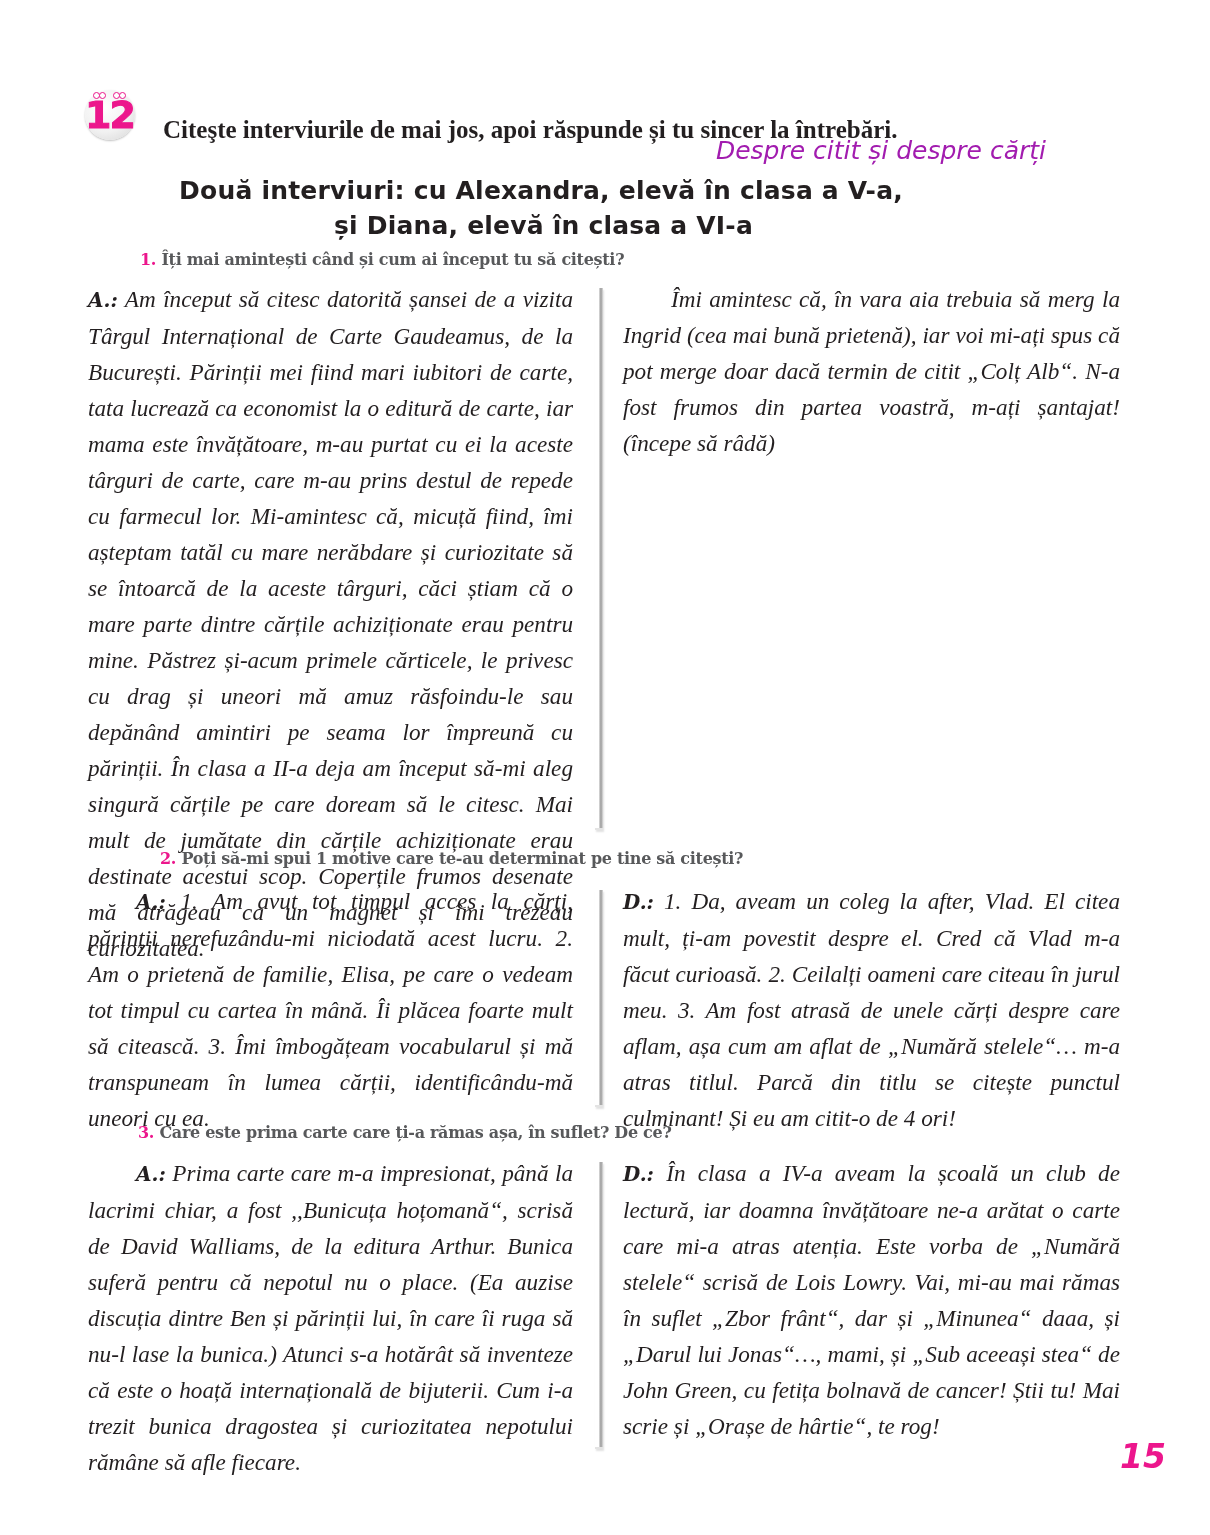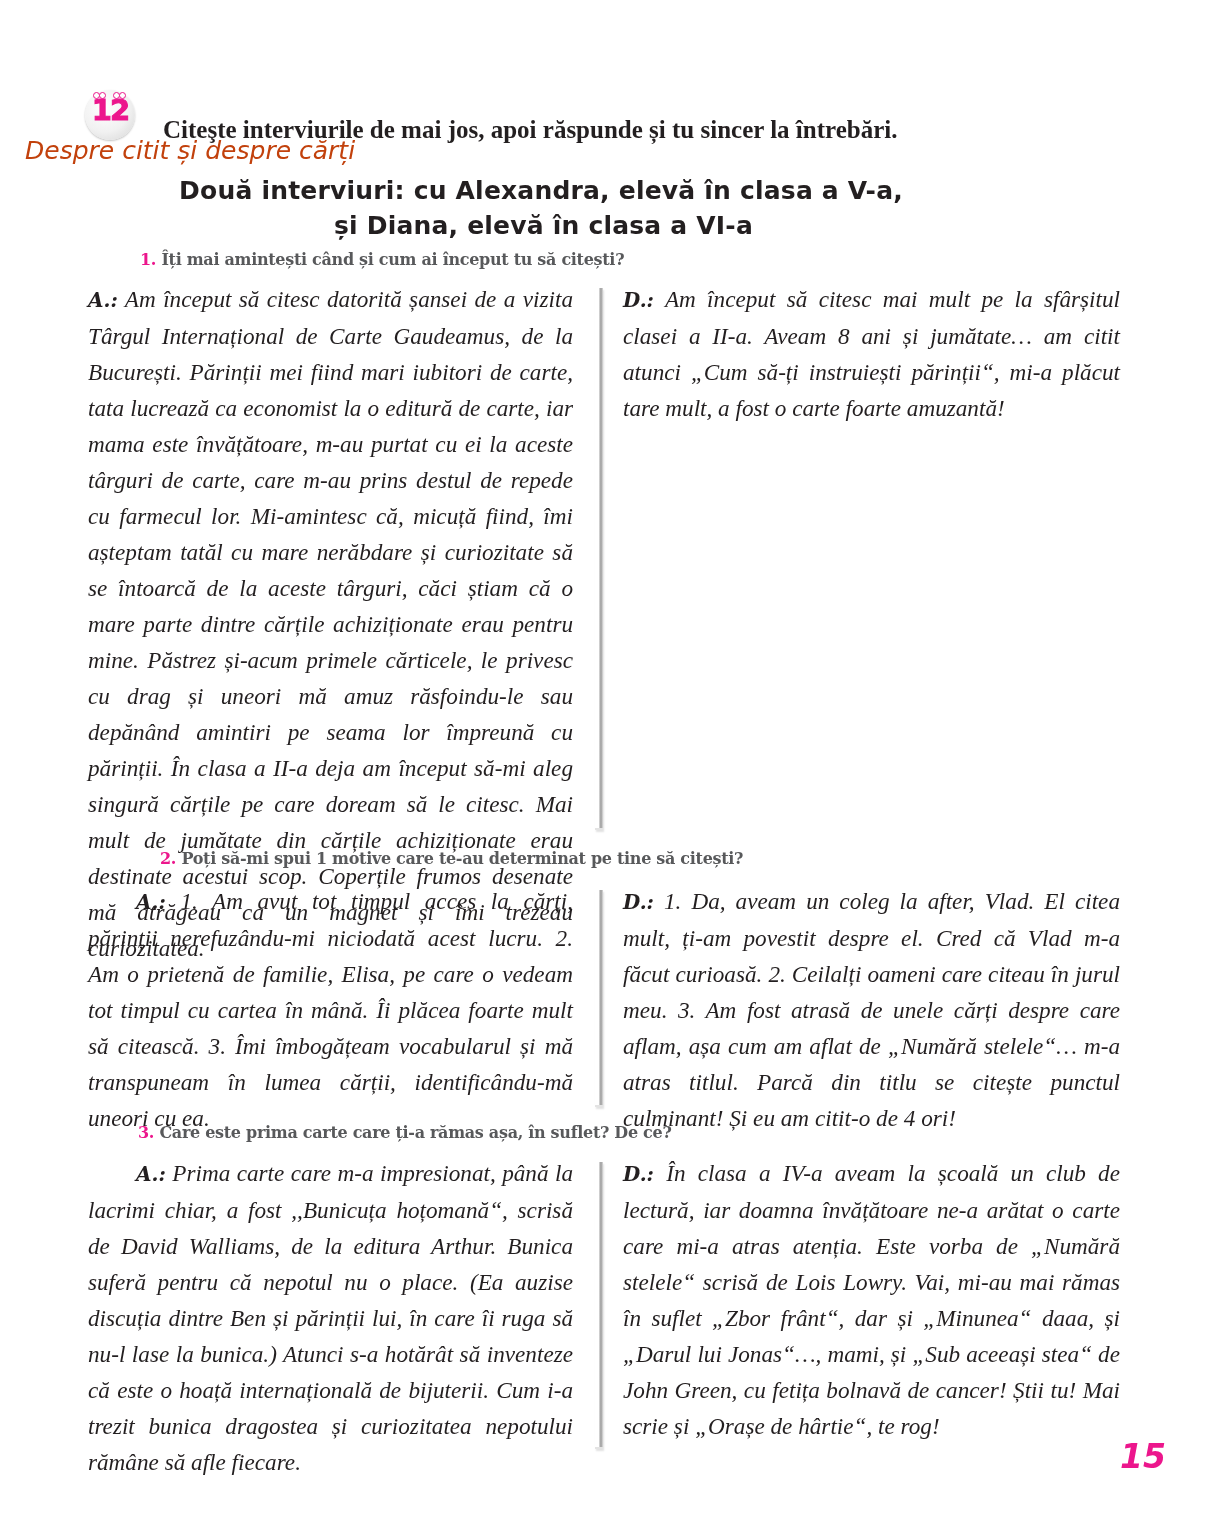--- a/index.html
+++ b/index.html
@@ -11,23 +11,22 @@
       color: #231f20;
     }
     .badge {
       position: absolute; left: 85px; top: 90px;
       width: 50px; height: 50px; border-radius: 50%;
       background: radial-gradient(circle at 40% 35%, #ffffff 0%, #f1f1f1 55%, #d4d4d4 100%);
       box-shadow: 0 1px 2px rgba(0,0,0,0.25);
     }
     .badge-num {
       position: absolute; left: 0; right: 0; top: 3px;
-      text-align: center;
       font-family: "DejaVu Sans", sans-serif;
-      font-weight: bold; font-size: 29px; letter-spacing: -2px;
+      font-weight: bold; font-size: 38px; letter-spacing: -2px;
       color: #ec168c;
       -webkit-text-stroke: 1px #ec168c;
     }
     .badge-eyes {
       position: absolute; top: 2px; left: 8px; width: 34px; height: 8px;
     }
     .badge-eyes span {
       position: absolute; width: 7px; height: 7px; border-radius: 50%;
       background: #fff; border: 1.5px solid #ec168c; box-sizing: border-box;
     }
@@ -37,24 +36,24 @@
     .badge-eyes span:nth-child(4) { left: 26px; }
 
     .instruction {
       position: absolute; left: 163px; top: 116px;
       font-family: "Liberation Serif", serif;
       font-weight: bold; font-size: 25px;
       color: #231f20; white-space: nowrap;
     }
     .subtitle {
       position: absolute; left: 0; width: 1046px; top: 136px;
-      text-align: left; padding-left: 25px; box-sizing: border-box;
+      text-align: right; padding-left: 25px; box-sizing: border-box;
       font-family: "DejaVu Sans", sans-serif;
       font-style: italic; font-size: 25px;
-      color: #c2410c;
+      color: #a21caf;
     }
     .title {
       position: absolute; left: 0; width: 1002px; text-align: center;
       font-family: "DejaVu Sans", sans-serif;
       font-weight: bold; font-size: 25px; color: #231f20;
       letter-spacing: 0.2px;
       white-space: nowrap;
     }
     .title.t1 { top: 176px; padding-left: 80px; box-sizing: border-box; }
     .title.t2 { top: 211px; padding-left: 85px; box-sizing: border-box; }
@@ -136,21 +135,21 @@
   <span>Îți mai amintești când și cum ai început tu să citești?</span>
 </div>
 
 <div class="col left a1">
   <p><span class="spk">A.:</span> <span>Am început să citesc datorită șansei de a vizita Târgul Internațional de Carte Gaudeamus, de la București. Părinții mei fiind mari iubitori de carte, tata lucrează ca economist la o editură de carte, iar mama este învățătoare, m-au purtat cu ei la aceste târguri de carte, care m-au prins destul de repede cu farmecul lor. Mi-amintesc că, micuță fiind, îmi așteptam tatăl cu mare nerăbdare și curiozitate să se întoarcă de la aceste târguri, căci știam că o mare parte dintre cărțile achiziționate erau pentru mine. Păstrez și-acum primele cărticele, le privesc cu drag și uneori mă amuz răsfoindu-le sau depănând amintiri pe seama lor împreună cu părinții. În clasa a II-a deja am început să-mi aleg singură cărțile pe care doream să le citesc. Mai mult de jumătate din cărțile achiziționate erau destinate acestui scop. Coperțile frumos desenate mă atrăgeau ca un magnet și îmi trezeau curiozitatea.</span></p>
 </div>
 
 <div class="divider div1"></div>
 
 <div class="col right d1">
-  <p><span class="spk">D.:</span> <span>Am început să citesc mai mult pe la sfârșitul clasei a II-a. Aveam 8 ani și jumătate… am citit atunci „Cum să-ți instruiești părinții“, mi-a plăcut tare mult, a fost o carte foarte amuzantă!</span></p>
+  <p class="indent">Îmi amintesc că, în vara aia trebuia să merg la Ingrid (cea mai bună prietenă), iar voi mi-ați spus că pot merge doar dacă termin de citit „Colț Alb“. N-a fost frumos din partea voastră, m-ați șantajat! (începe să râdă)</p>
 </div>
 
 <div class="question q2">
   <span class="qnum">2.</span>
   <span>Poți să-mi spui 1 motive care te-au determinat pe tine să citești?</span>
 </div>
 
 <div class="col left a2">
   <p class="indent"><span class="spk">A.:</span> <span>1. Am avut tot timpul acces la cărți, părinții nerefuzându-mi niciodată acest lucru. 2. Am o prietenă de familie, Elisa,  pe care o vedeam tot timpul cu cartea în mână. Îi plăcea foarte mult să citească. 3. Îmi îmbogățeam vocabularul și mă transpuneam în lumea cărții, identificându-mă uneori cu ea.</span></p>
 </div>

